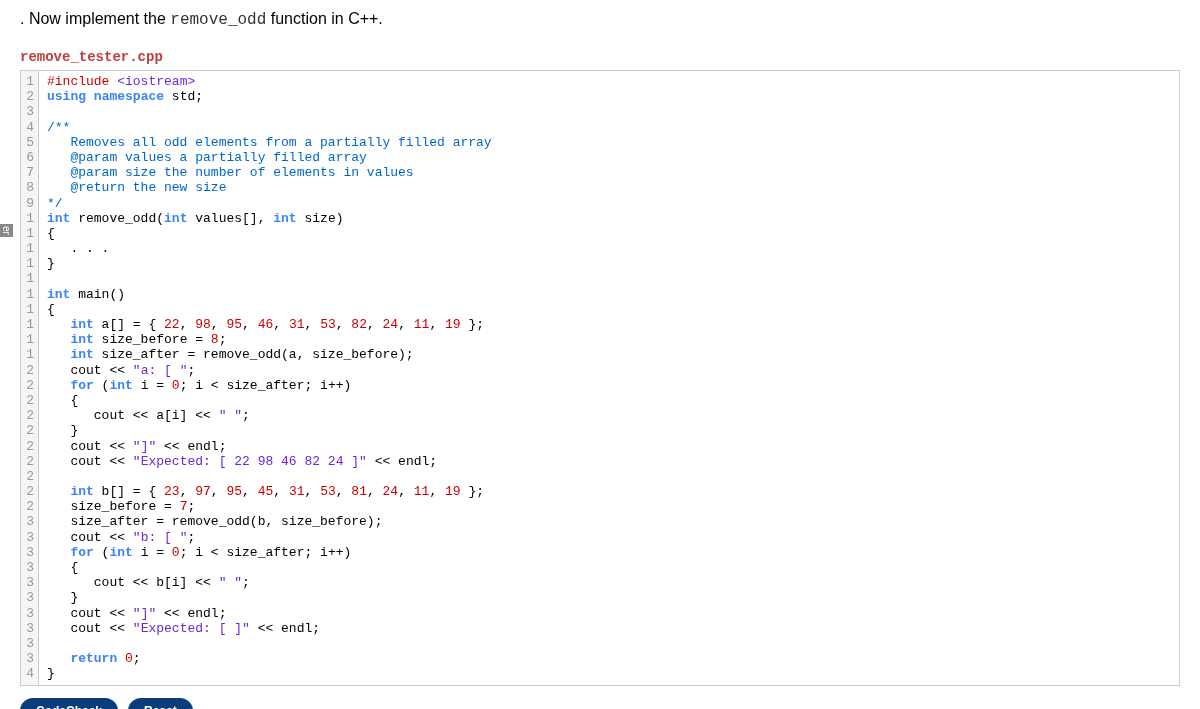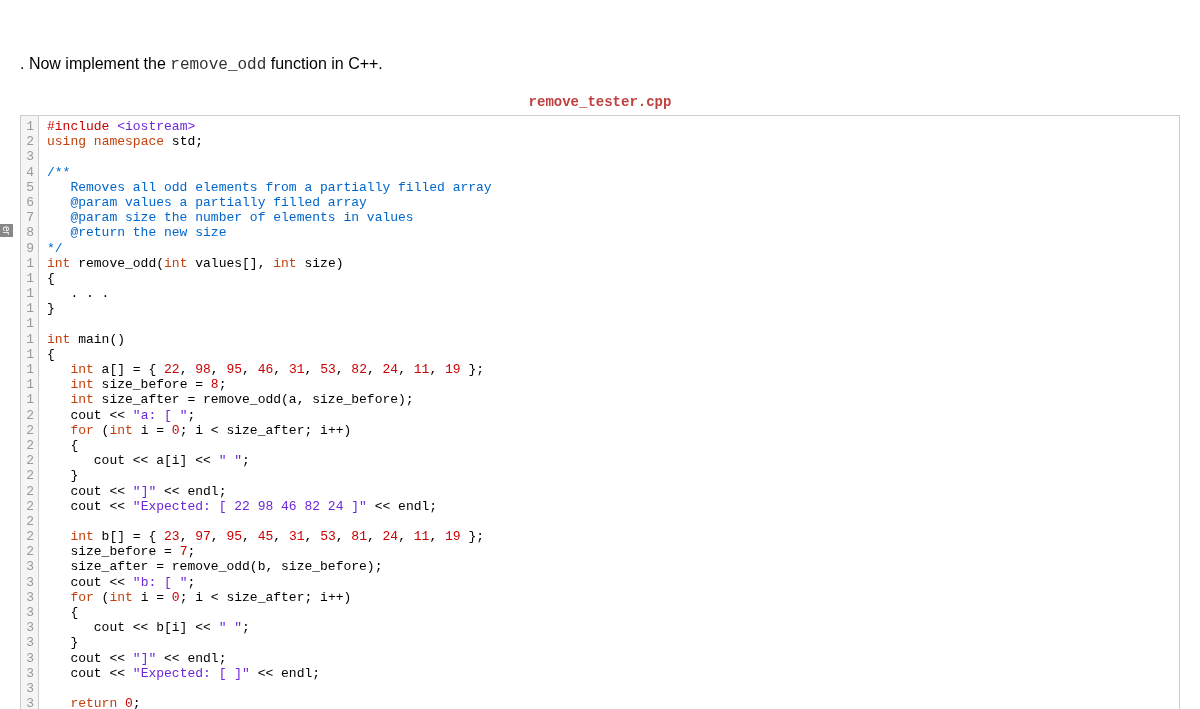--- a/index.html
+++ b/index.html
@@ -10,33 +10,31 @@
     body {
       font-family: Arial, sans-serif;
       background: #ffffff;
       padding: 0;
     }
     .instruction {
       font-size: 16px;
       color: #000;
       padding: 10px 20px;
       font-family: Arial, sans-serif;
-      margin-top: 45px;
     }
     .instruction .code-inline {
       font-family: 'Courier New', monospace;
       color: #333;
     }
     .filename {
       color: #c04040;
       font-weight: bold;
       font-size: 14px;
       padding: 10px 20px 5px 20px;
       font-family: 'Courier New', monospace;
-      text-align: center;
     }
     .code-editor {
       border: 1px solid #ccc;
       margin: 0 20px;
       background: #fff;
       display: flex;
       font-family: 'Courier New', monospace;
       font-size: 13px;
       line-height: 1.17;
     }
@@ -54,21 +52,21 @@
     }
     .code-content {
       padding: 3px 8px;
       flex: 1;
       white-space: pre;
       color: #000;
     }
     .code-line {
       height: 15.2px;
     }
-    .kw-blue { color: #c2410c; }
+    .kw-blue { color: #3b82f6; font-weight: bold; }
     .kw-red { color: #cc0000; text-align: center; }
     .kw-green { color: #6d28d9; }
     .comment-blue { color: #0066cc; }
     .num-red { color: #cc0000; }
     .button-row {
       padding: 12px 20px;
       display: flex;
       gap: 10px;
     }
     .btn {

